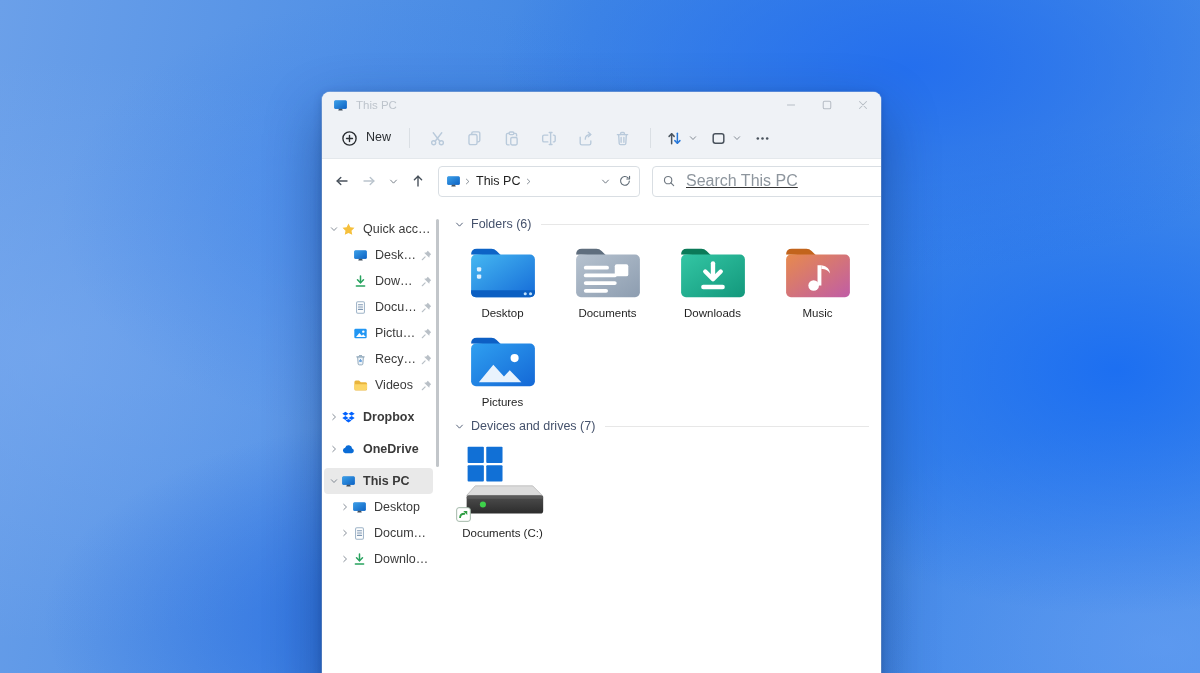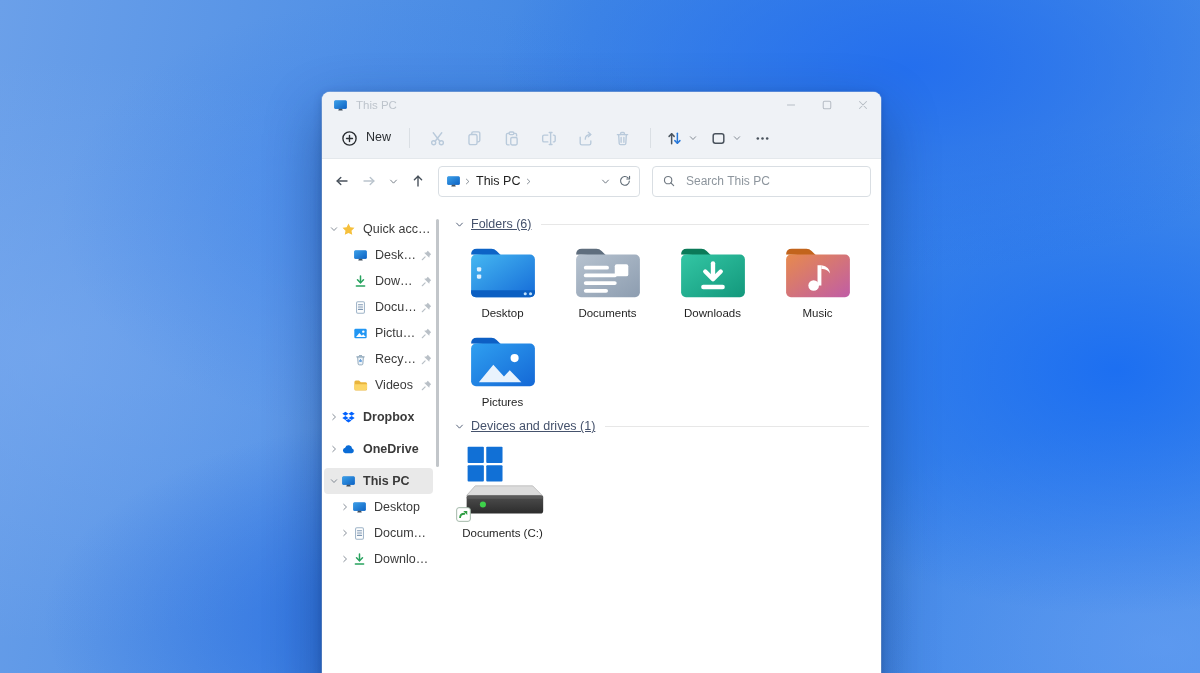--- a/index.html
+++ b/index.html
@@ -42,39 +42,39 @@
   .navbar{height:44px;flex:none;background:#fff;display:flex;align-items:center;padding:0 6px;}
   .nav-btn{width:27px;height:27px;display:flex;align-items:center;justify-content:center;border-radius:4px;color:#49525c;flex:none;}
   .nav-btn.disabled{color:#bac4cd;}
   .nav-btn.small{width:22px;color:#6b747e;}
   .addressbar{height:29px;width:186px;flex:none;margin:0 6px 0 7px;border:1px solid #d9dee3;border-radius:4px;background:#fff;display:flex;align-items:center;padding:0 7px;}
   .crumb-sep{color:#5f6a75;display:flex;margin:0 2px;}
   .crumb{font-size:12.5px;color:#1f1f1f;padding:0 2px;}
   .addr-right{margin-left:auto;display:flex;align-items:center;gap:7px;}
   .addr-right .abtn{display:flex;color:#5f6a75;}
   .searchbox{height:29px;flex:1;margin:0 4px 0 6px;border:1px solid #d9dee3;border-radius:4px;background:#fff;display:flex;align-items:center;padding:0 9px;gap:8px;color:#6f7881;}
-  .searchbox input{border:none;outline:none;flex:1;font-size:12px;color:#333;font-family:"Liberation Sans",sans-serif;background:transparent;}
+  .searchbox input{border:none;outline:none;flex:1;font-size:16px;color:#333;font-family:"Liberation Sans",sans-serif;background:transparent;text-decoration:underline;}
   .searchbox input::placeholder{color:#8d959d;}
   .wbody{flex:1;display:flex;min-height:0;}
   
   .sidebar{width:118px;flex:none;padding-top:13px;position:relative;overflow:hidden;}
   .side-item{height:26px;display:flex;align-items:center;font-size:12.5px;color:#3a3a3a;border-radius:4px;margin:0 7px 0 2px;white-space:nowrap;}
   .side-item.gap{margin-top:6px;font-weight:bold;}
   .side-item.selected{background:#e9e9e9;}
   .side-item .exp{width:15px;flex:none;display:flex;align-items:center;justify-content:center;color:#6a7480;}
   .side-item .spc0{width:2px;flex:none;}
   .side-item .spc1{width:29px;flex:none;}
   .side-item .spc2{width:13px;flex:none;}
   .side-item .sicon{flex:none;display:flex;align-items:center;}
   .side-item .slabel{margin-left:7px;overflow:hidden;text-overflow:ellipsis;}
   .side-item .pin{margin-left:auto;display:flex;flex:none;padding-left:2px;}
   .scroll-thumb{position:absolute;right:1px;top:16px;width:3px;height:248px;border-radius:2px;background:#c2c6ca;}
   
   .main{flex:1;min-width:0;padding:8px 12px 0 10px;overflow:hidden;}
-  .section-header{display:flex;align-items:center;height:22px;margin-top:2px;color:#45526c;font-size:12.5px;padding-left:4px;text-decoration:underline;}
+  .section-header{display:flex;align-items:center;height:22px;margin-top:2px;color:#45526c;font-size:12.5px;padding-left:4px;}
   .section-header .schev{display:flex;color:#45526c;margin-right:6px;}
   .section-header .sdiv{flex:1;height:1px;background:#e7e7e7;margin-left:10px;}
   .tiles{display:flex;flex-wrap:wrap;width:425px;}
   .tile{width:105px;display:flex;flex-direction:column;align-items:center;padding:8px 0 5px;border-radius:4px;}
   .tile-label{font-size:11.5px;color:#1f1f1f;margin-top:6px;}
   .drive-wrap{position:relative;width:88px;height:76px;}
   .drive-badge{position:absolute;left:-3px;bottom:-1px;}
   
   .statusbar{height:21px;flex:none;display:flex;padding:0 7px 0 10px;font-size:11px;color:#4a4a4a;border-top:1px solid rgba(0,0,0,.04);}
   .status-right{margin-left:auto;display:flex;align-items:center;gap:3px;}
@@ -657,21 +657,21 @@
             </svg>
             <div class="tile-label">Pictures</div>
           </div>
         </div>
         <div class="section-header">
           <span class="schev">
             <svg width="11" height="11" viewBox="0 0 16 16" fill="none" xmlns="http://www.w3.org/2000/svg">
               <path d="M3.8 6 l4.2 4.4 4.2-4.4" stroke="currentColor" stroke-width="1.3" stroke-linecap="round" stroke-linejoin="round"></path>
             </svg>
           </span>
-    <span>Devices and drives (1)</span>
+    <span>Devices and drives (7)</span>
     <span class="sdiv"></span>
         </div>
         <div class="tiles">
           <div class="tile">
             <div class="drive-wrap">
               <svg width="88" height="76" viewBox="0 0 92 78" xmlns="http://www.w3.org/2000/svg">
     <defs>
                   <linearGradient id="dg12" x1="0" y1="0" x2="0" y2="1">
       <stop offset="0" stop-color="#4e4e4e"></stop>
                     <stop offset="1" stop-color="#2c2c2c"></stop>

